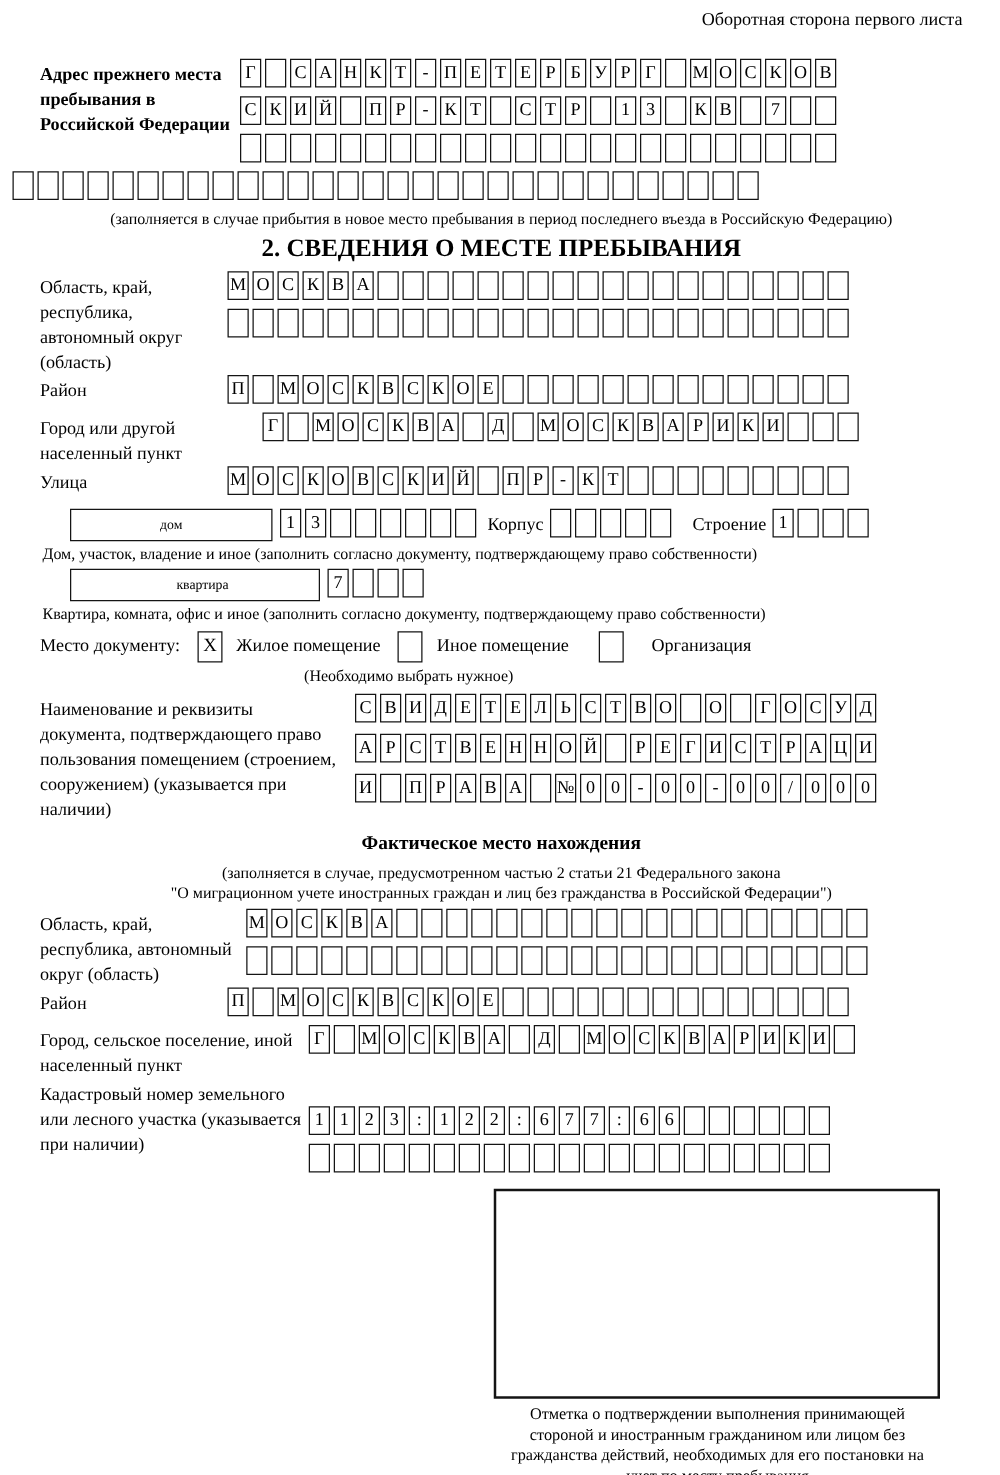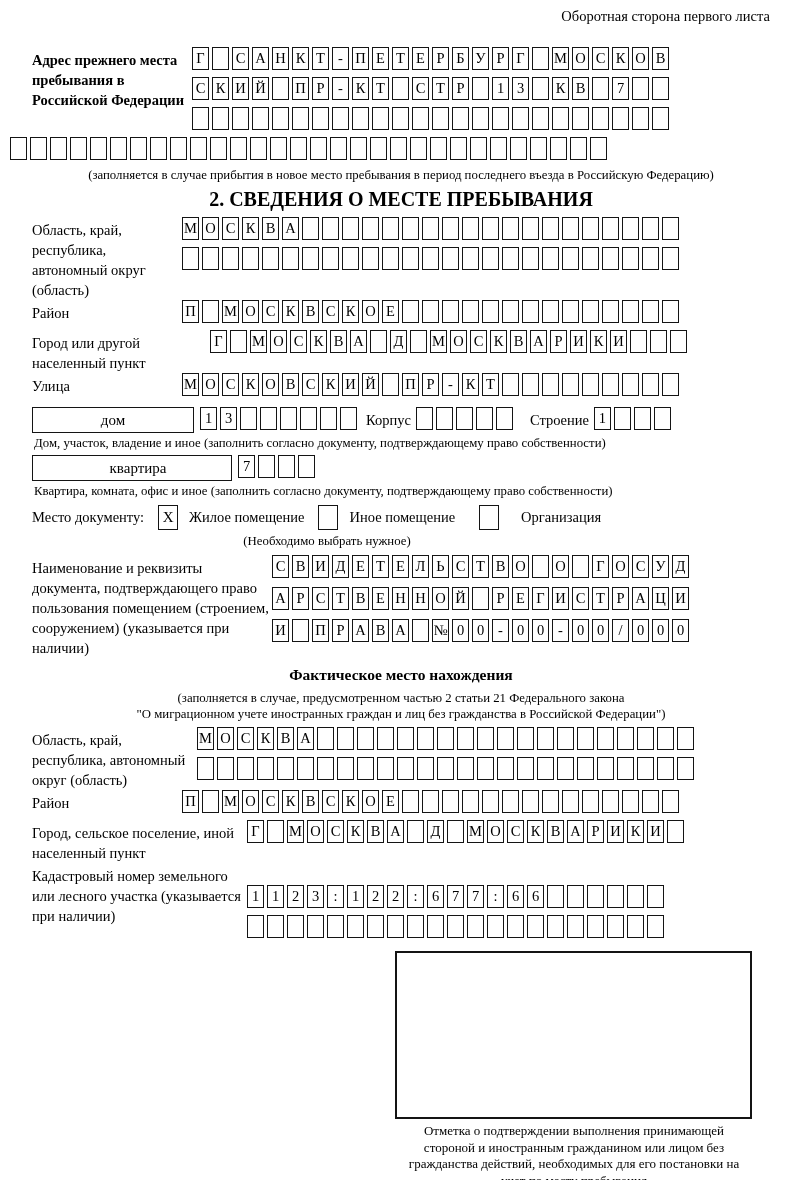--- a/index.html
+++ b/index.html
@@ -26,35 +26,35 @@
   .fullrow { margin-left:-22px; }
 
   .note { font-size:12.8px; line-height:16px; color:#000; }
   .center { text-align:center; }
   .title { text-align:center; font-weight:bold; font-size:20px; margin:5px 0 6px 0; }
   .subtitle { text-align:center; font-weight:bold; font-size:15.5px; margin:8px 0 6px 0; }
 
   .dom-row { display:flex; align-items:center; margin:4px 0 2px 0; }
   .widebox {
     height:26px; border:1.7px solid #141414; display:flex;
-    align-items:center; justify-content:center; font-size:15px; margin-right:6px;
+    align-items:center; justify-content:center; font-size:11px; margin-right:6px;margin-left:24px;
   }
   .wb162{width:162px;} .wb200{width:200px;padding-left:12px;}
   .inline-label { font-size:14.5px; margin:0 5px 0 6px; }
   .smallnote { margin:0 0 4px 2px; }
 
   .mesto-row { display:flex; align-items:center; margin-top:6px; font-size:14.5px; }
   .cbox {
     width:20px; height:25px; border:1.7px solid #141414; display:inline-flex;
     align-items:center; justify-content:center; font-size:15px; margin-left:14px; flex-shrink:0;
   }
   .opt-label { margin-left:11px; }
   .mesto-note { margin:3px 0 6px 150px; width:290px; text-align:center; }
 
-  .doc-block { margin-top:2px; }
+  .doc-block { margin-top:2px;gap:12px; }
   .mt22 { margin-top:22px; }
 
   .stamp-box {
     width:357px; height:168px; border:2px solid #141414;
     margin:6px 0 4px 363px;
   }
   .stamp-caption {
     width:348px; margin-left:368px; text-align:center;
     font-size:13px; line-height:16.5px;
   }

